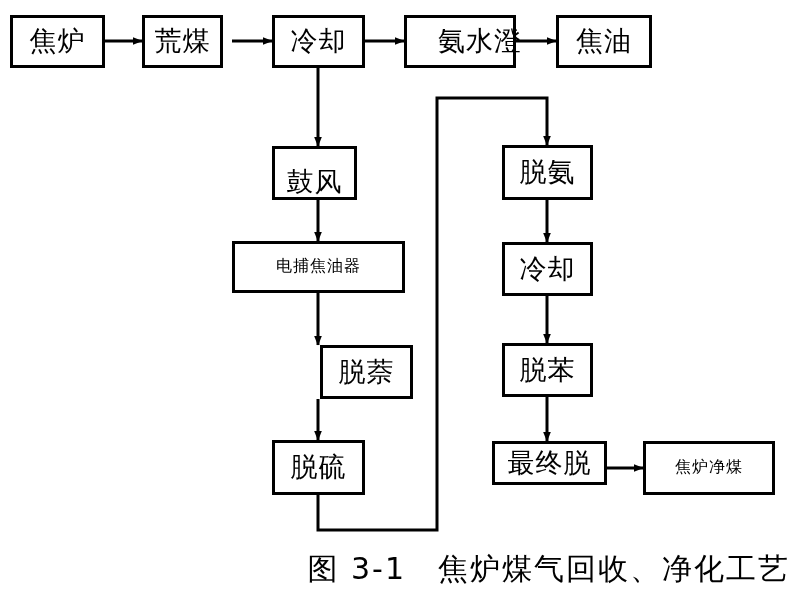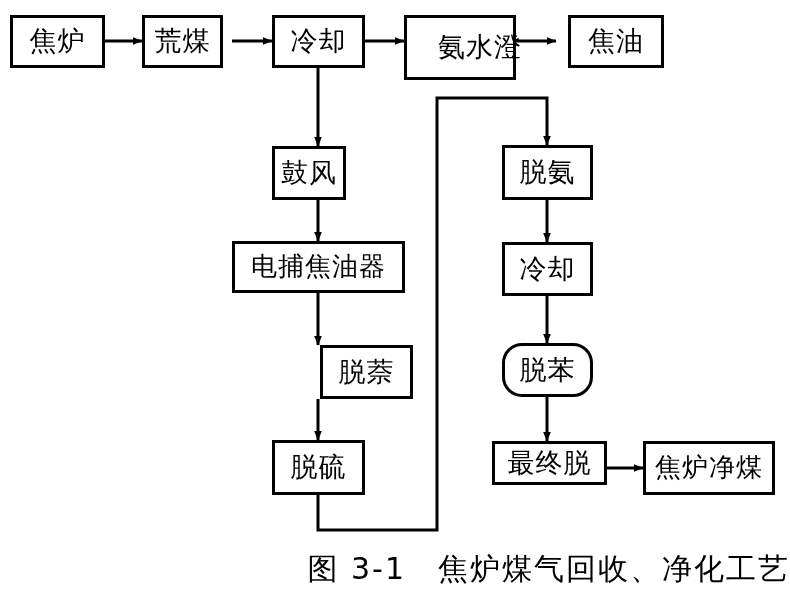--- a/index.html
+++ b/index.html
@@ -33,21 +33,21 @@
     line-height: 1;
     z-index: 3;
   }
   .node .node-label {
     font-size: 27px;
     font-weight: 500;
     white-space: nowrap;
     display: block;
     padding-bottom: 2px;
   }
-  .node.wide .node-label { font-size: 26px; }
+  .node.wide .node-label { font-size: 16px; }
   svg.edges {
     position: absolute;
     left: 0; top: 0;
     width: 790px;
     height: 608px;
     z-index: 1;
     overflow: visible;
   }
   .caption {
     position: absolute;
@@ -91,45 +91,45 @@
   <div id="node-group">
       <div class="node" style="left: 10px; top: 15px; width: 95px; height: 53px;">
         <span class="node-label">焦炉</span>
       </div>
       <div class="node" style="left: 142px; top: 15px; width: 81px; height: 53px;">
         <span class="node-label">荒煤</span>
       </div>
       <div class="node" style="left: 272px; top: 15px; width: 93px; height: 53px;">
         <span class="node-label">冷却</span>
       </div>
-      <div class="node" style="left: 404px; top: 15px; width: 112px; height: 65px; padding-left: 40px;">
+      <div class="node" style="left: 404px; top: 15px; width: 112px; height: 53px; padding-left: 40px;">
         <span class="node-label">氨水澄</span>
       </div>
-      <div class="node" style="left: 556px; top: 15px; width: 96px; height: 53px; margin-left: 12px;">
+      <div class="node" style="left: 556px; top: 15px; width: 96px; height: 53px;">
         <span class="node-label">焦油</span>
       </div>
-      <div class="node" style="left: 272px; top: 146px; width: 74px; height: 54px;">
+      <div class="node" style="left: 272px; top: 146px; width: 85px; height: 54px; align-items: flex-end;">
         <span class="node-label">鼓风</span>
       </div>
       <div class="node wide" style="left: 232px; top: 241px; width: 173px; height: 52px;">
         <span class="node-label">电捕焦油器</span>
       </div>
       <div class="node" style="left: 272px; top: 345px; width: 93px; height: 54px; margin-left: 48px;">
         <span class="node-label">脱萘</span>
       </div>
       <div class="node" style="left: 272px; top: 440px; width: 93px; height: 55px;">
         <span class="node-label">脱硫</span>
       </div>
       <div class="node" style="left: 502px; top: 145px; width: 91px; height: 55px;">
         <span class="node-label">脱氨</span>
       </div>
       <div class="node" style="left: 502px; top: 242px; width: 91px; height: 54px;">
         <span class="node-label">冷却</span>
       </div>
-      <div class="node" style="left: 502px; top: 343px; width: 91px; height: 54px; border-radius: 20px;">
+      <div class="node" style="left: 502px; top: 343px; width: 91px; height: 54px;">
         <span class="node-label">脱苯</span>
       </div>
       <div class="node" style="left: 492px; top: 441px; width: 115px; height: 44px; justify-content: center;">
         <span class="node-label">最终脱</span>
       </div>
       <div class="node wide" style="left: 643px; top: 441px; width: 132px; height: 54px; text-align: center;">
         <span class="node-label">焦炉净煤</span>
       </div>
     </div>
 

